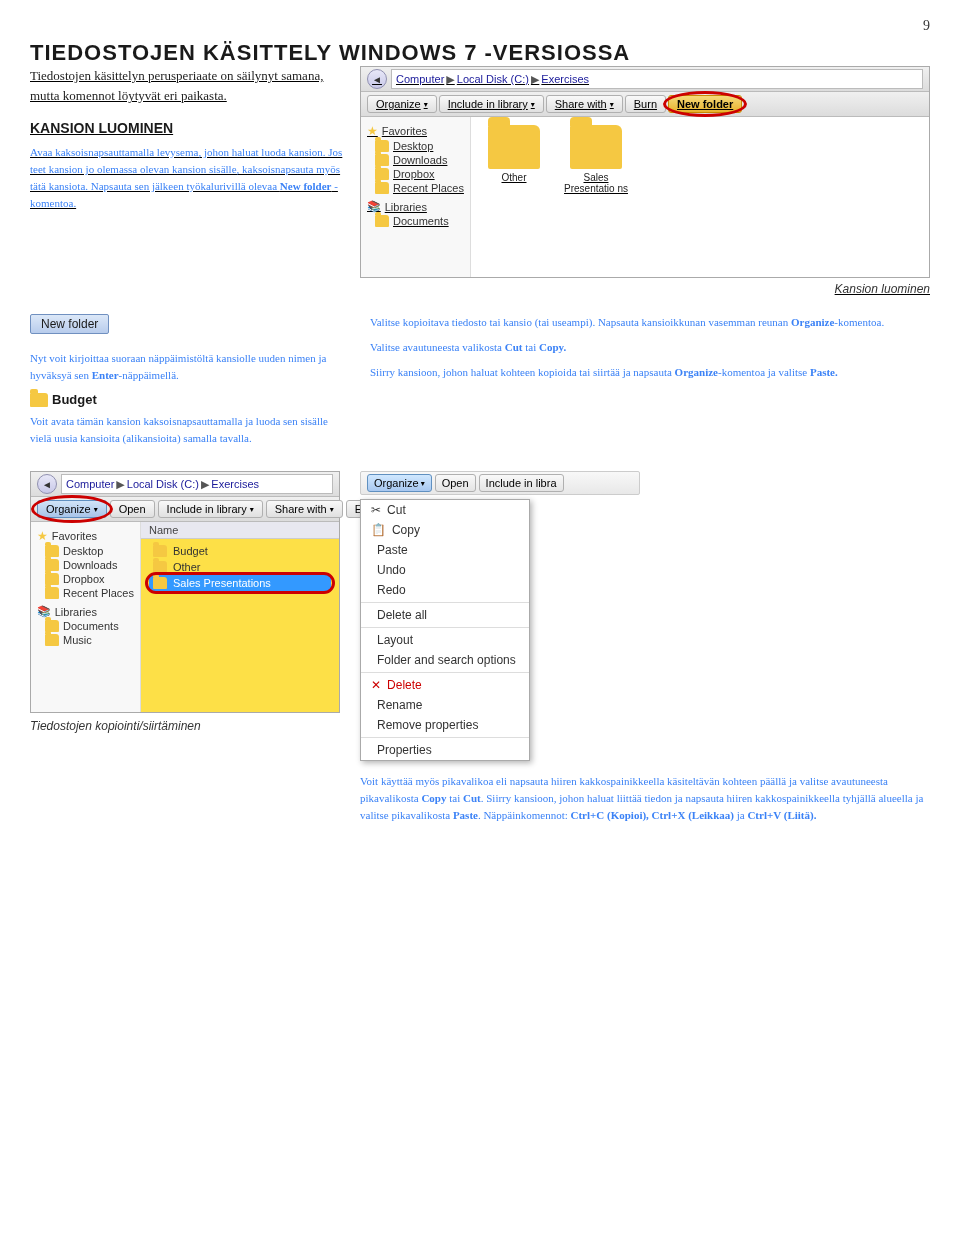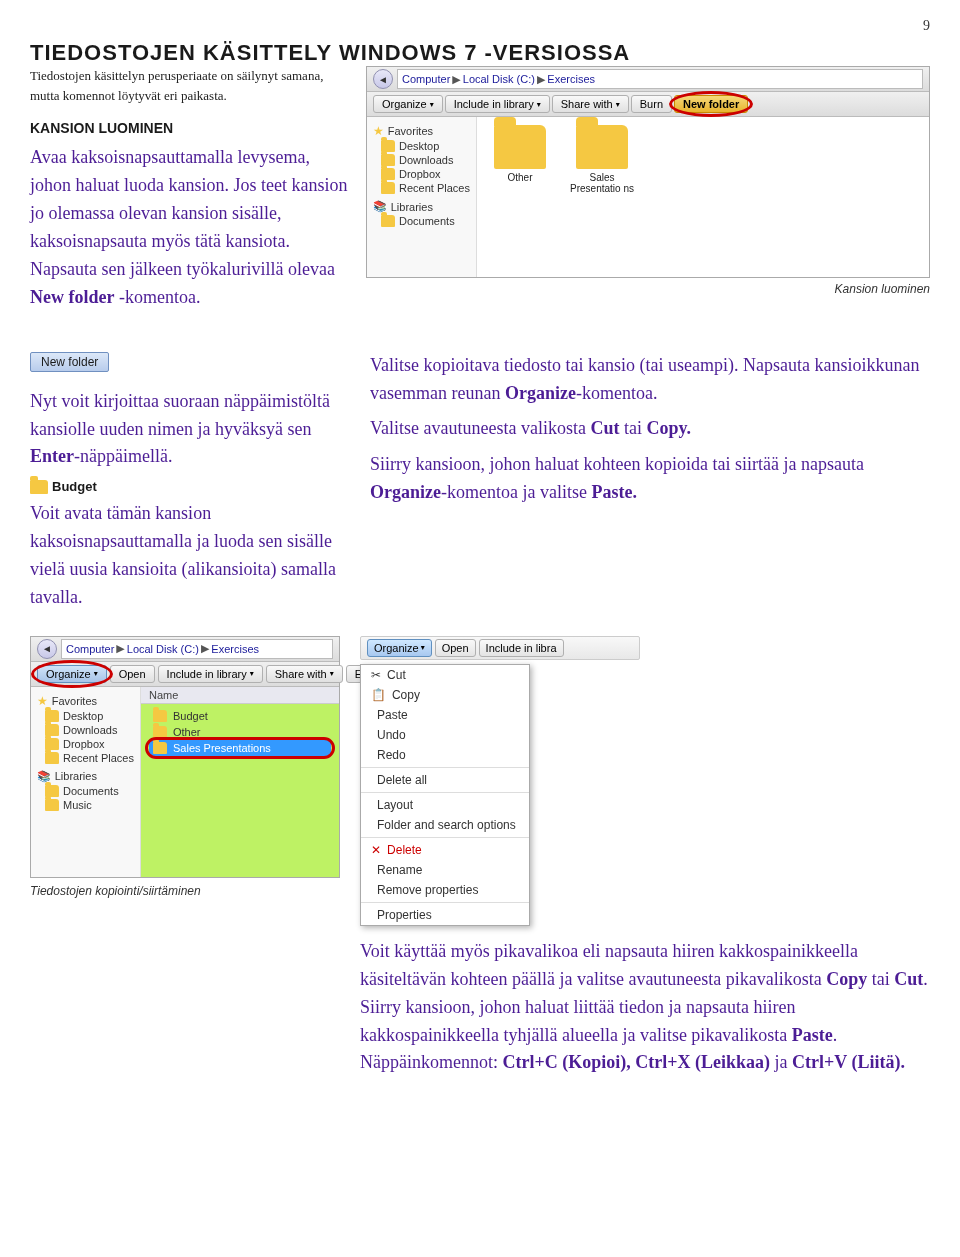--- a/index.html
+++ b/index.html
@@ -30,22 +30,23 @@
       font-size: 22px;
       font-weight: 900;
       letter-spacing: 1px;
       color: #1a1a1a;
       text-transform: uppercase;
     }
 
     
     .top-section {
       display: flex;
-      gap: 16px;
-      margin-bottom: 32px;
+      gap: 10px;
+      margin-bottom: 18px;
+      text-decoration: underline;
     }
 
     .left-col {
       width: 320px;
       flex-shrink: 0;
     }
 
     .right-col {
       flex: 1;
     }
@@ -61,23 +62,23 @@
     .section-heading {
       font-family: Arial, sans-serif;
       font-size: 14px;
       font-weight: 900;
       text-transform: uppercase;
       color: #1a1a1a;
       margin-bottom: 8px;
     }
 
     .body-text {
-      font-size: 18px;
+      font-size: 11px;
       line-height: 1.55;
-      color: #4c1d95;
+      color: #3b82f6;
       margin-bottom: 8px;
     }
 
     .body-text b, .body-text strong {
       font-weight: 700;
     }
 
     
     .explorer-screenshot {
       border: 1px solid #aaa;
@@ -350,21 +351,21 @@
 
     .explorer2-sidebar {
       width: 110px;
       border-right: 1px solid #ddd;
       background: #f8f8f8;
       padding: 6px 4px;
     }
 
     .explorer2-main {
       flex: 1;
-      background: #bef264;
+      background: #fde047;
     }
 
     .explorer2-header {
       background: #e8e8f0;
       border-bottom: 1px solid #ccc;
       padding: 2px 8px;
       font-size: 11px;
       color: #444;
       display: flex;
       align-items: center;

